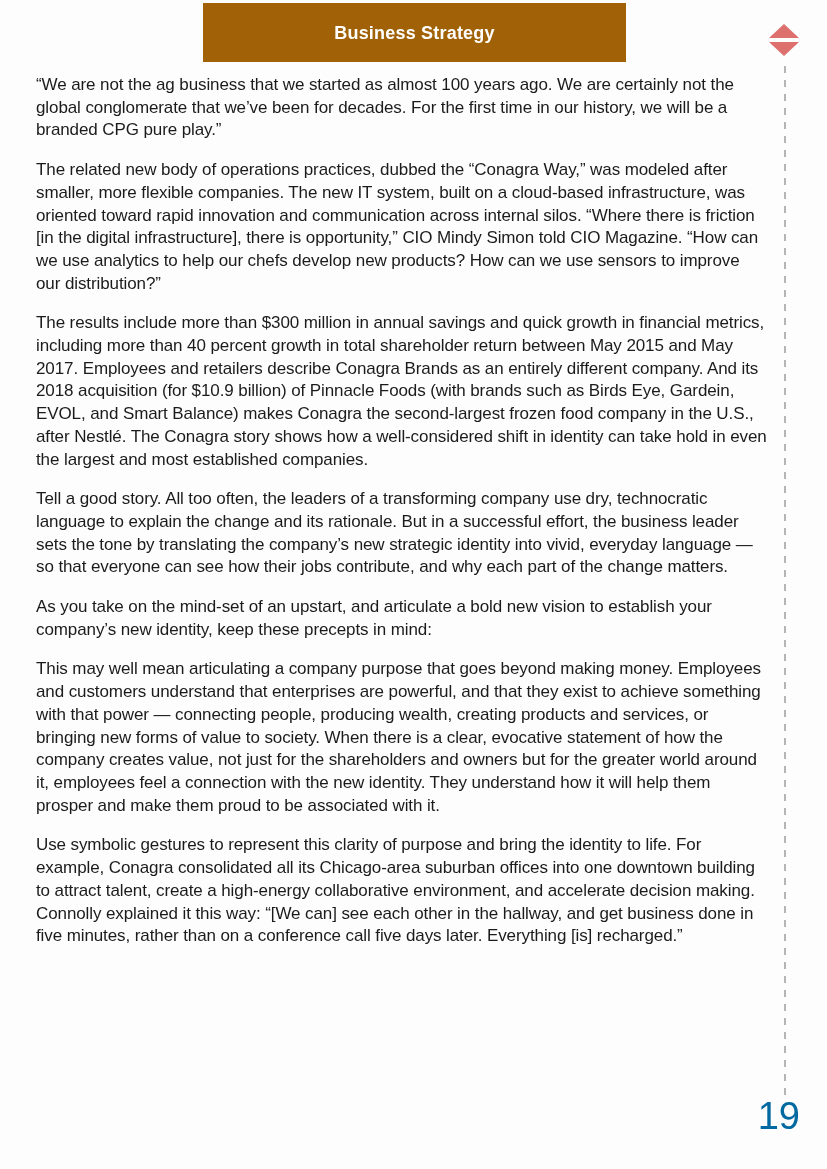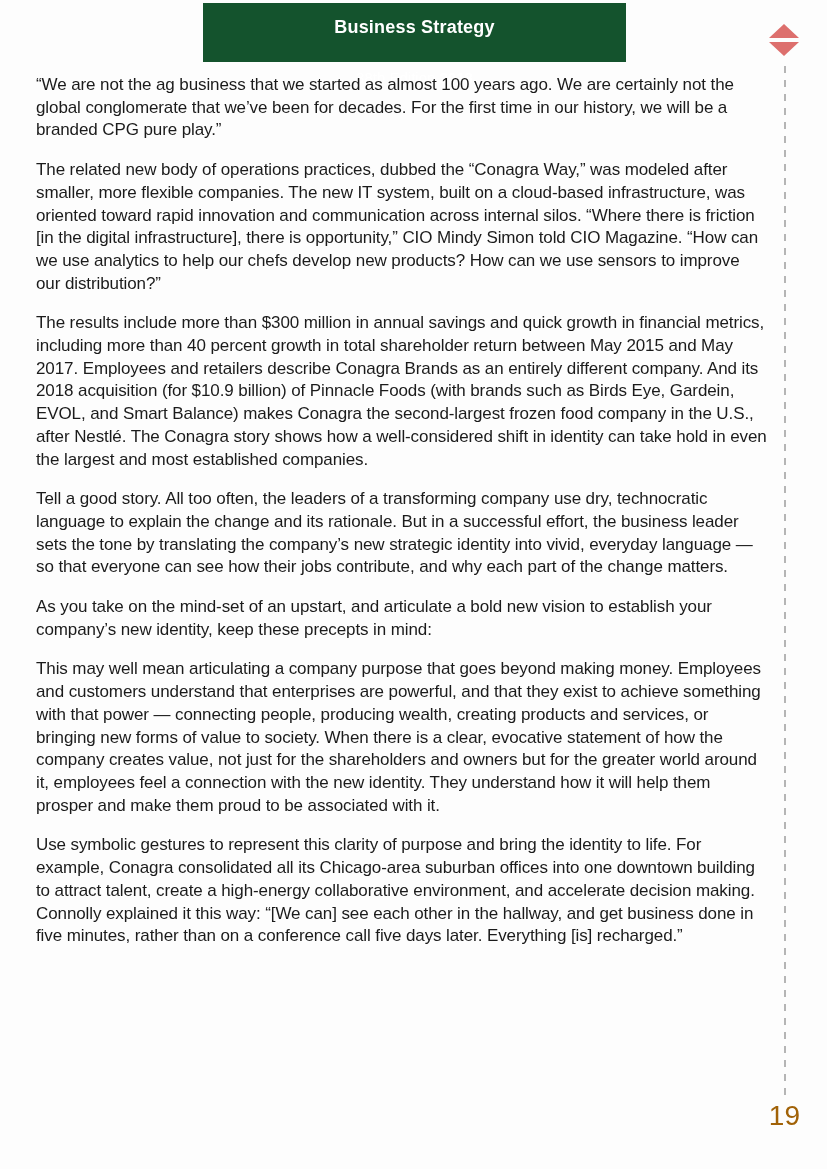--- a/index.html
+++ b/index.html
@@ -16,25 +16,25 @@
     overflow: hidden;
   }
 
   
   .banner {
     position: absolute;
     left: 203px;
     top: 3px;
     width: 423px;
     height: 59px;
-    background: #14532d;
+    background: #a16207;
     color: #ffffff;
     text-align: center;
     box-sizing: border-box;
-    padding-top: 12px;
+    padding-top: 18px;
   }
   .banner-title {
     font-size: 18px;
     font-weight: bold;
     line-height: 24px;
     letter-spacing: 0.2px;
   }
   .banner-sub {
     font-size: 15px;
     line-height: 21px;
@@ -98,22 +98,22 @@
   }
   .content p {
     margin: 0 0 17px 0;
   }
 
   
   .page-number {
     position: absolute;
     top: 1098px;
     right: 27px;
-    font-size: 28px;
-    color: #a16207;
+    font-size: 38px;
+    color: #0369a1;
     line-height: 36px;
   }
 </style>
 </head>
 <body>
 
 <div class="page">
 
   <header class="banner">
     <div class="banner-title">Business Strategy</div>

